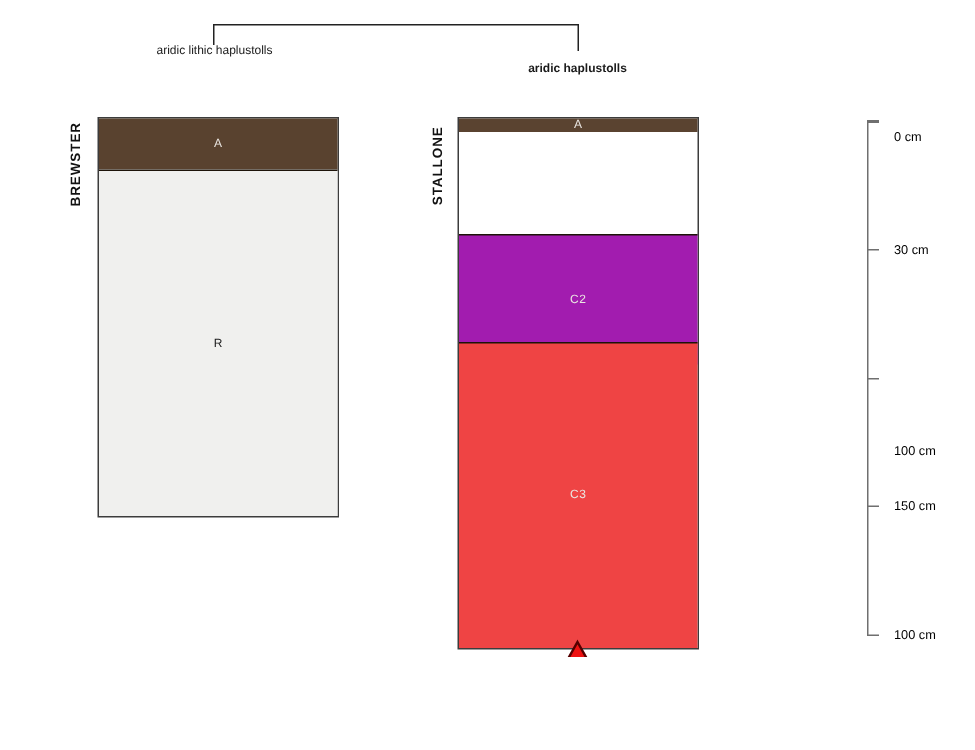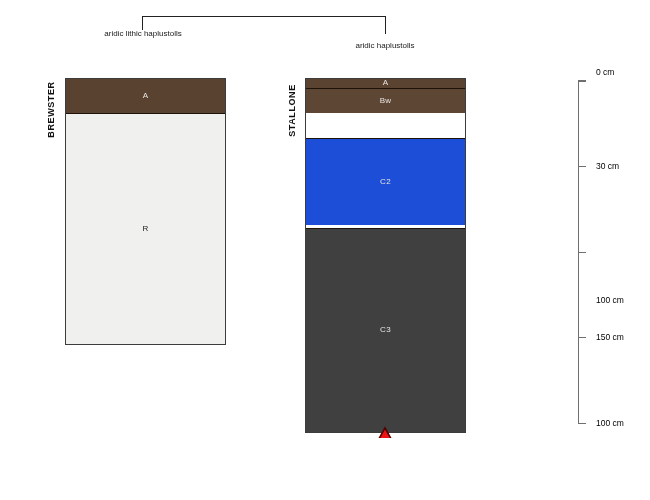--- a/index.html
+++ b/index.html
@@ -12,21 +12,21 @@
     font-family: "Liberation Sans", sans-serif;
     color: #111;
   }
   
   .bracket-h { position: absolute; left: 142px; top: 16px; width: 244px; height: 1.3px; background: #222; }
   .bracket-v { position: absolute; width: 1.3px; background: #222; }
   .bracket-v.left  { left: 142px; top: 16px; height: 14px; }
   .bracket-v.right { left: 384.5px; top: 16px; height: 18px; }
   .annot { position: absolute; font-size: 8px; white-space: nowrap; transform: translateX(-50%); color: #1a1a1a; }
   .annot.left  { left: 143px; top: 29px; }
-  .annot.right { left: 385px; top: 41px; }
+  .annot.right { left: 385px; top: 41px; font-weight: bold; }
 
   
   .profile-name {
     position: absolute; width: 70px; height: 13px;
     font-size: 9px; font-weight: bold; letter-spacing: 0.6px;
     text-align: center; transform: rotate(-90deg); color: #111;
     white-space: nowrap;
   }
   .profile-name.brewster { left: 17px; top: 103px; }
   .profile-name.stallone { left: 258px; top: 104px; }
@@ -72,39 +72,36 @@
         <span class="hlabel" style="color: rgb(234, 230, 225);">A</span>
       </div>
       <div class="horizon" style="top: 34.24px; height: 231.12px; background: rgb(240, 240, 238); border-top: 1.7px solid rgb(29, 19, 9);">
         <span class="hlabel" style="color: rgb(26, 26, 26);">R</span>
       </div>
     </div>
   <div class="column stallone" id="col-1">
       <div class="horizon" style="top: 0px; height: 8.56px; background: rgb(90, 67, 48);">
         <span class="hlabel" style="color: rgb(234, 230, 225);">A</span>
       </div>
-      <div class="horizon" style="top: 8.56px; height: 25.68px; background: rgb(93, 70, 52); border-top: 1.7px solid rgb(29, 19, 9);">
-        <span class="hlabel" style="color: rgb(234, 230, 225);">Bw</span>
-      </div>
-      <div class="horizon" style="top: 59px; height: 87.312px; background: #1d4ed8; border-top: 1.7px solid rgb(29, 19, 9);">
+      <div class="horizon" style="top: 77px; height: 87.312px; background: #a21caf; border-top: 1.7px solid rgb(29, 19, 9);">
         <span class="hlabel" style="color: rgb(234, 230, 225);">C2</span>
       </div>
-      <div class="horizon" style="top: 148.944px; height: 203.728px; background: #404040; border-top: 1.7px solid rgb(29, 19, 9);">
+      <div class="horizon" style="top: 148.944px; height: 203.728px; background: #ef4444; border-top: 1.7px solid rgb(29, 19, 9);">
         <span class="hlabel" style="color: rgb(234, 230, 225);">C3</span>
       </div>
     </div>
 
   <svg class="marker" id="marker" width="22" height="20" viewBox="0 0 22 20">
     <polygon id="marker-poly" points="11,2 20,18 2,18" stroke-width="1.6" fill="#EE1111" stroke="#550000"></polygon>
   </svg>
 
   <div id="scale">
       <div class="scale-line"></div>
       <div class="scale-tick" style="top: 80.4px;"></div>
-      <div class="scale-label" style="top: 67px;">0 cm</div>
+      <div class="scale-label" style="top: 86px;">0 cm</div>
       <div class="scale-tick" style="top: 166px;"></div>
       <div class="scale-label" style="top: 161.1px;">30 cm</div>
       <div class="scale-tick" style="top: 251.6px;"></div>
       <div class="scale-label" style="top: 246.7px; margin-top: 48px;">100 cm</div>
       <div class="scale-tick" style="top: 337.2px;"></div>
       <div class="scale-label" style="top: 332.3px;">150 cm</div>
       <div class="scale-tick" style="top: 422.8px;"></div>
       <div class="scale-label" style="top: 417.9px;">100 cm</div>
     </div>
 

